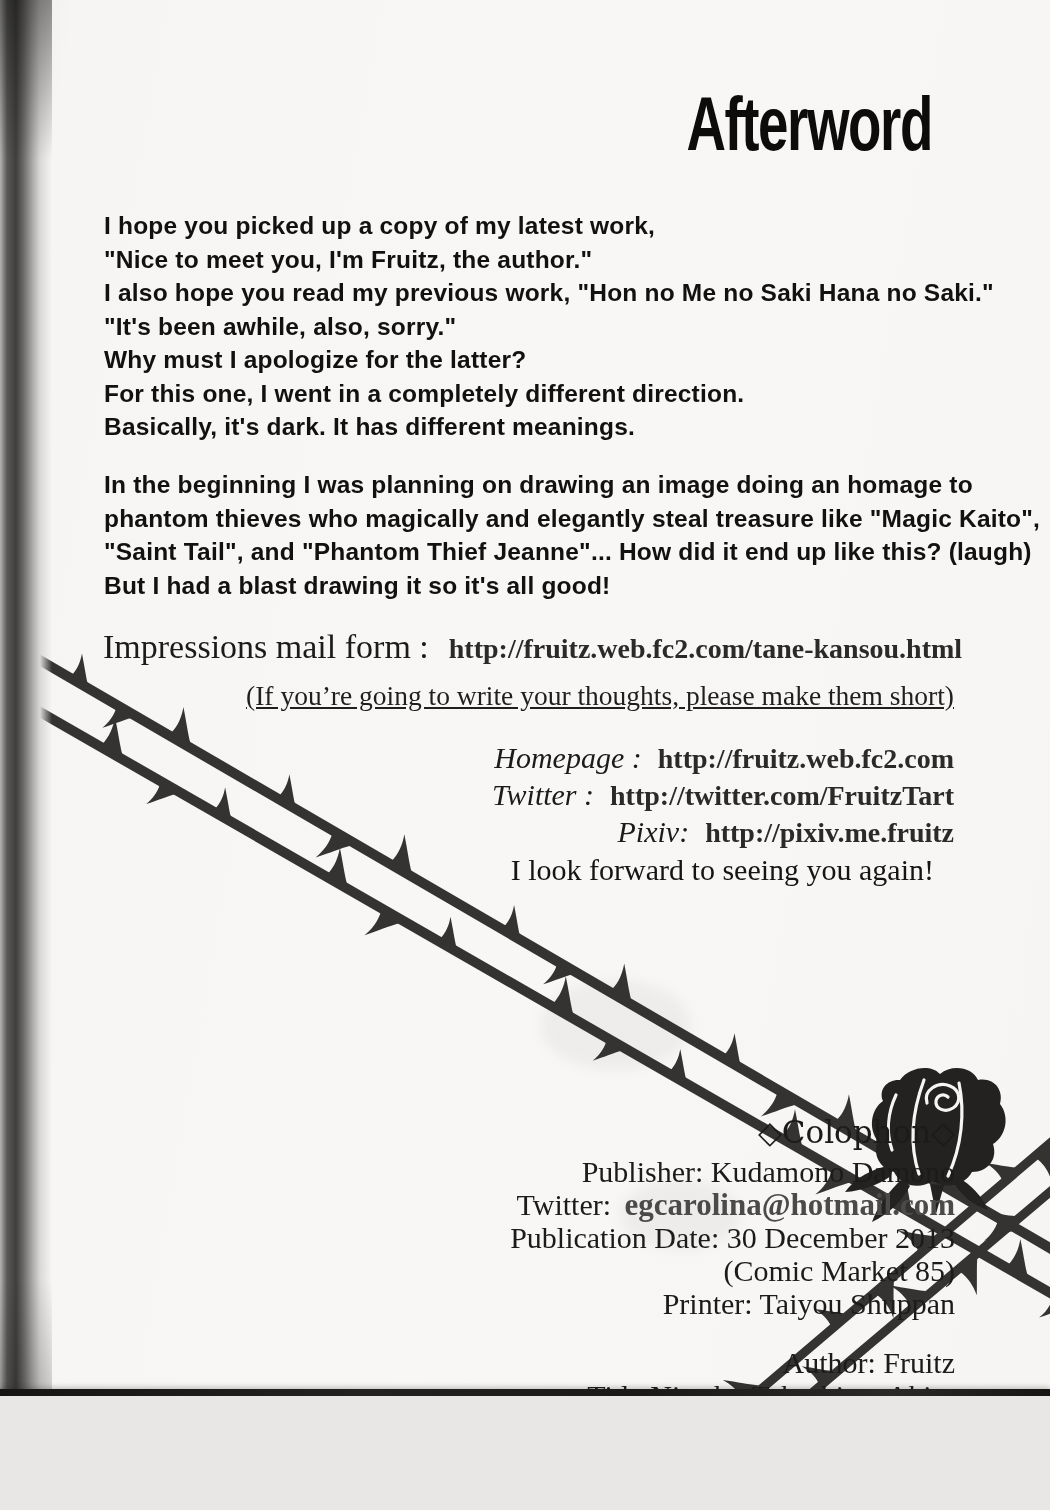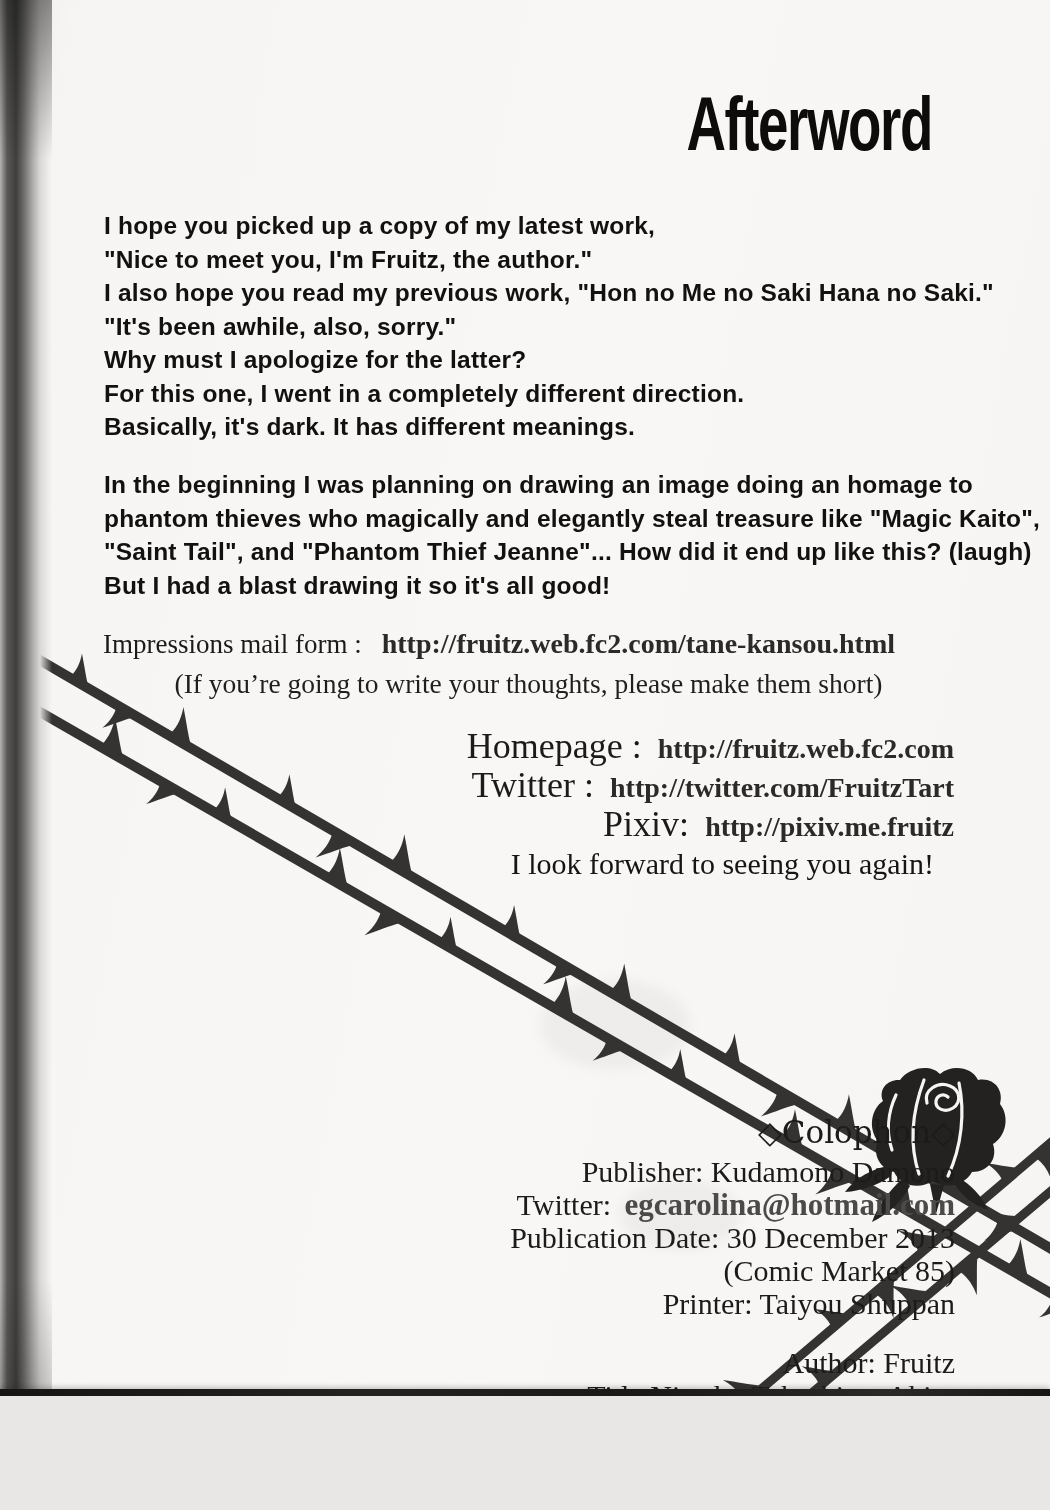--- a/index.html
+++ b/index.html
@@ -42,26 +42,26 @@
     position:absolute; left:104px; right:60px;
     font-family:"Liberation Sans","DejaVu Sans",sans-serif;
     font-weight:700; font-size:24.5px; line-height:33.5px;
     color:#121110; letter-spacing:.2px; white-space:nowrap;
   }
   .para-1 { top:209px; }
   .para-2 { top:468px; }
   
   .contact { position:absolute; left:103px; right:96px; top:628px; }
   .mail-line { white-space:nowrap; }
-  .mail-label { font-size:27px; color:#1c1b1a; }
+  .mail-label { font-size:34px; color:#1c1b1a; }
   .mail-url { font-size:28px; font-weight:700; color:#2b2a29; margin-left:16px; }
-  .mail-note { text-align:center; font-size:27.5px; color:#201f1e; margin-top:8px; }
+  .mail-note { text-align:right; font-size:27.5px; color:#201f1e; margin-top:14px;text-decoration:underline; }
   .links { margin-top:30px; text-align:right; }
   .link-line { line-height:32px; white-space:nowrap; }
-  .link-label { font-size:36px; color:#1c1b1a; }
+  .link-label { font-size:30px; color:#1c1b1a;font-style:italic; }
   .link-url { font-size:28px; font-weight:700; color:#2b2a29; margin-left:12px; }
   .closing { text-align:right; font-size:30px; padding-right:20px; color:#161514; }
   
   .colophon { position:absolute; left:95px; width:860px; top:1116px; text-align:right; }
   .colophon div { line-height:33px; }
   .col-heading { font-size:31px; margin-bottom:6px; font-family:"DejaVu Serif","Liberation Serif",serif; }
   .col-line { font-size:30px; }
   .col-email { font-weight:700; color:#4b4a49; font-size:31px; margin-left:6px; }
   .col-gap { height:26px; }
   .page-number {

